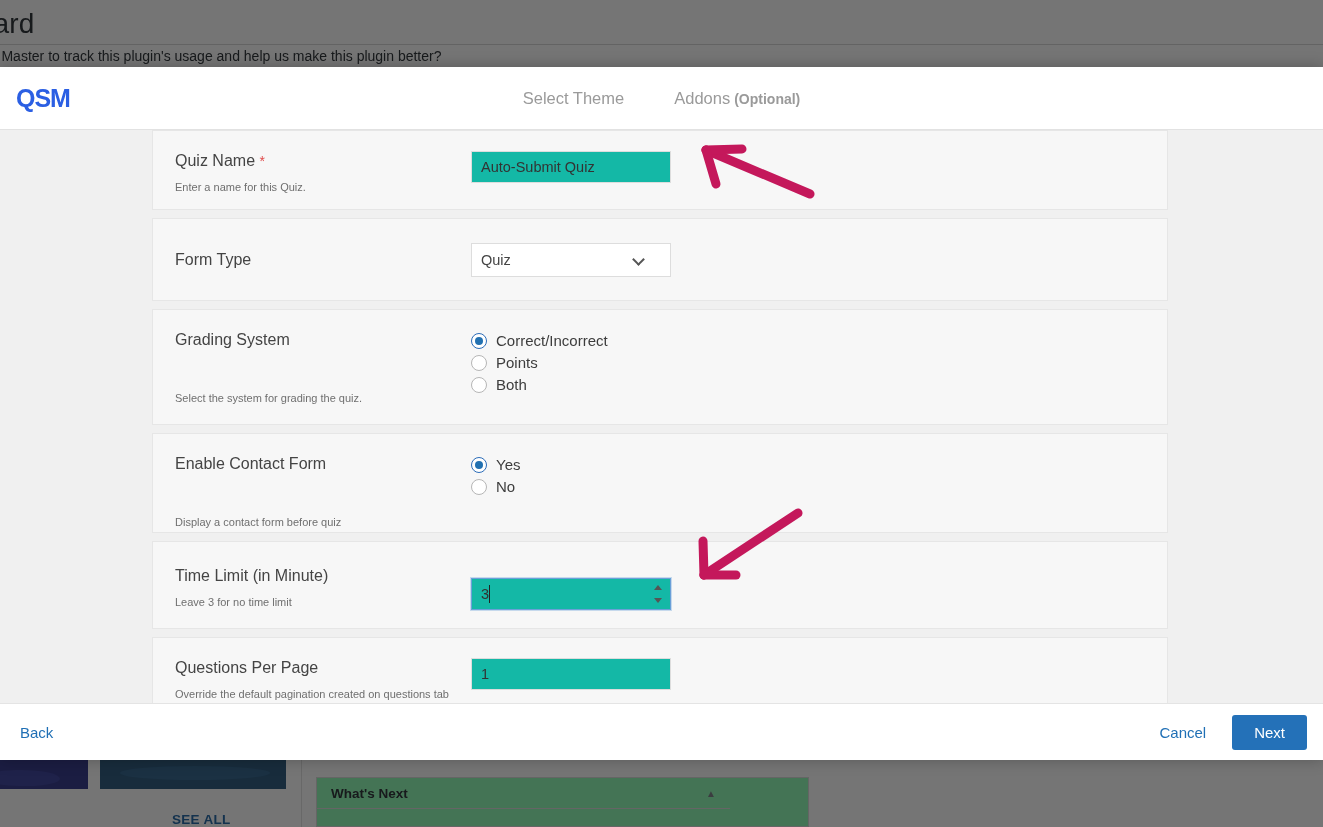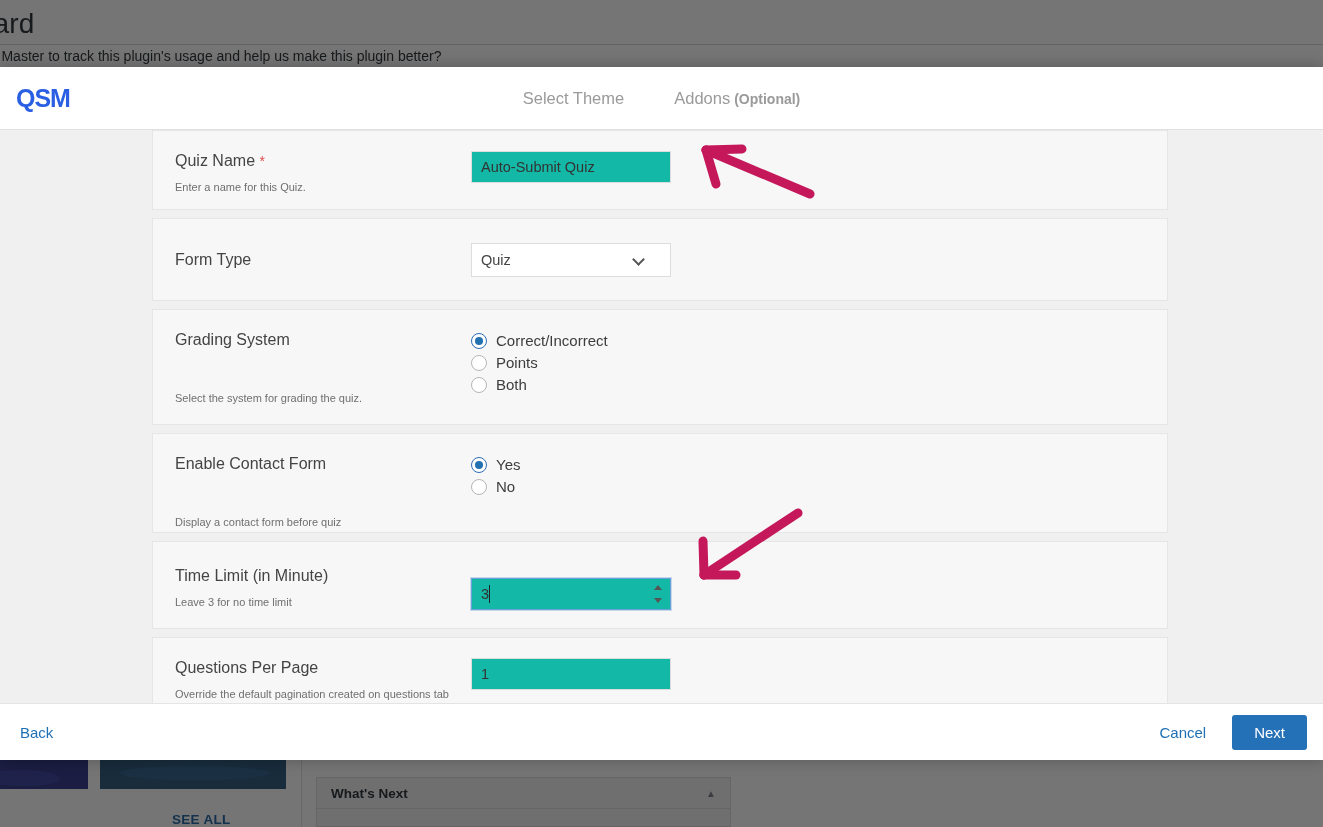--- a/index.html
+++ b/index.html
@@ -35,22 +35,22 @@
   .bg-card-b::after {
     content: ""; position: absolute; left: 20px; top: 8px; width: 150px; height: 14px;
     background: #2a5c84; border-radius: 50%;
   }
   .bg-seeall {
     position: absolute; left: 172px; top: 812px; width: 120px;
     font-size: 13.5px; font-weight: bold; color: #1b5e9c; letter-spacing: .3px;
   }
   .bg-divider-v { position: absolute; left: 301px; top: 758px; width: 1px; height: 69px; background: #d4d4d4; }
   .bg-panel {
-    position: absolute; left: 316px; top: 777px; width: 415px; height: 50px;
-    background: #e5e5e5; border: 1px solid #cfcfcf;
+    position: absolute; left: 316px; top: 777px; width: 493px; height: 50px;
+    background: #86efac; border: 1px solid #cfcfcf;
   }
   .bg-panel-head {
     position: absolute; left: 0; top: 0; width: 413px; height: 31px;
     border-bottom: 1px solid #cfcfcf; display: flex; align-items: center;
     justify-content: space-between; padding: 0 14px;
   }
   .bg-panel-title { font-size: 13.5px; font-weight: bold; color: #23282d; }
   .bg-panel-caret { font-size: 10px; color: #72777c; }
 
   .dim-overlay {

